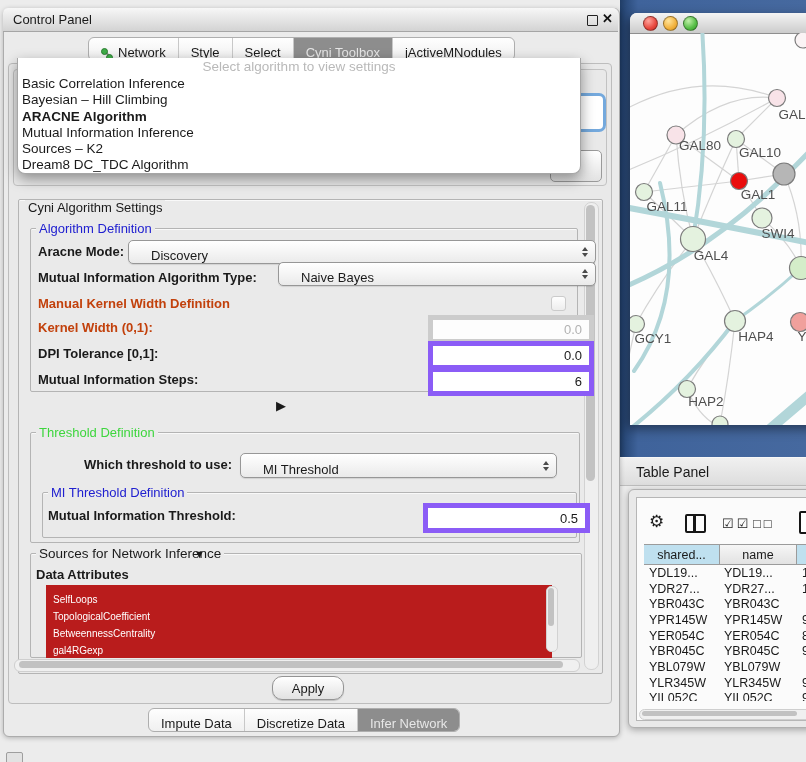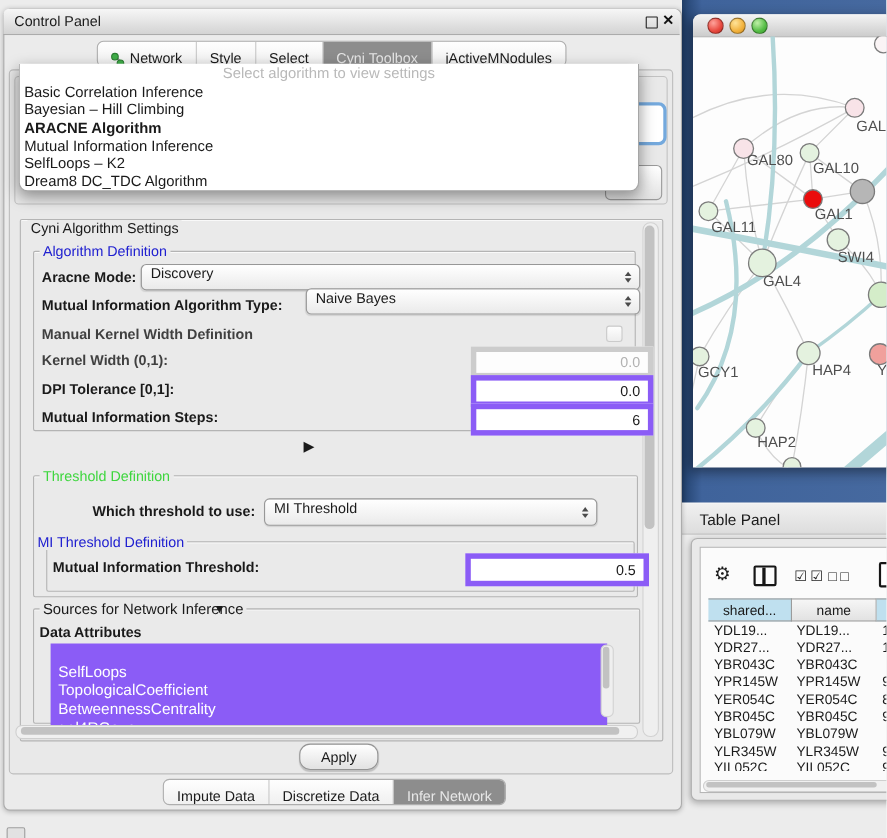--- a/index.html
+++ b/index.html
@@ -23,34 +23,34 @@
          box-shadow:0 5px 14px rgba(0,0,0,.4);font-size:13.5px;overflow:hidden}
   .popup .ph{color:#b9b9b9;text-align:center;height:18px;line-height:18px}
   .dd-item{padding-left:4px;line-height:16.3px;white-space:nowrap}
   .dd-item.bold{font-weight:700}
   
   .panel{border:1px solid #bdbdbd;border-radius:4px;background:#eaeaea}
   .gbox{border:1px solid #b4b4b4;border-radius:2px;box-shadow:inset 0 1px 0 rgba(255,255,255,.7)}
   .glabel{position:absolute;font-size:13px;background:#eaeaea;padding:0 3px;white-space:nowrap}
   .blue{color:#2020d0}.greenlbl{color:#3ed63e}
   .flabel{position:absolute;font-size:13px;font-weight:700;white-space:nowrap}
-  .flabel.dis{color:#404040}
+  .flabel.dis{color:#c2410c}
   .plain{font-weight:400}
   
   .combo{position:absolute;background:linear-gradient(#ffffff,#eaeaea);border:1px solid #979797;border-radius:5px;
-         font-size:13px;display:flex;align-items:flex-start;padding-left:8px;box-shadow:0 1px 1px rgba(0,0,0,.1)}
+         font-size:13px;display:flex;align-items:flex-end;padding-left:22px;box-shadow:0 1px 1px rgba(0,0,0,.1)}
   .spin{position:absolute;right:7px;top:50%;transform:translateY(-50%);display:flex;flex-direction:column;gap:2px}
   .tri-up{width:0;height:0;border-left:3.5px solid transparent;border-right:3.5px solid transparent;border-bottom:4.5px solid #4a4a4a}
   .tri-down{width:0;height:0;border-left:3.5px solid transparent;border-right:3.5px solid transparent;border-top:4.5px solid #4a4a4a}
   .field{position:absolute;background:#fff;border:5px solid #8b5cf6;font-size:13px;display:flex;align-items:center;
          justify-content:flex-end;padding:0 7px}
   .field.dis{border-color:#cccccc;color:#b2b2b2;background:#fdfdfd}
   .checkbox{position:absolute;width:13px;height:13px;border:1px solid #cbcbcb;border-radius:3px;
             background:linear-gradient(#fefefe,#ededed)}
-  .list{position:absolute;background:#8b5cf6;color:#fff;font-size:14px;line-height:17px;padding:17px 0 0 7px;overflow:hidden}
+  .list{position:absolute;background:#b91c1c;color:#fff;font-size:10px;line-height:17px;padding:6px 0 0 7px;overflow:hidden}
   .sbtrack-v{position:absolute;background:#efefef;border:1px solid #d2d2d2;border-radius:7px}
   .sbthumb{position:absolute;background:#c2c2c2;border-radius:6px}
   .btn{position:absolute;background:linear-gradient(#ffffff,#e2e2e2);border:1px solid #949494;border-radius:10px;
        font-size:13px;display:flex;align-items:center;justify-content:center;box-shadow:0 1px 1px rgba(0,0,0,.18)}
   .arrow{font-size:11px}
   
   .desktop{background:linear-gradient(90deg,#203d66 0px,#2d4e7f 7px,#3f639b 18px,#46699f 100%)}
   .net-window{background:#fdfdfd;border-radius:7px 7px 0 0;box-shadow:-3px 4px 12px rgba(0,0,0,.45)}
   .net-titlebar{position:absolute;left:0;top:0;right:0;height:20px;background:linear-gradient(#f4f4f4,#cccccc);
                 border-bottom:1px solid #8f8f8f;border-radius:7px 7px 0 0}
@@ -313,21 +313,21 @@
   <span class="flabel" style="left:84px;top:457px">Which threshold to use:</span>
   <div class="combo" style="left:240px;top:453px;width:293px;height:23px">
     <span>MI Threshold</span>
     <span class="spin">
         <span class="tri-up"></span>
         <span class="tri-down"></span>
       </span>
   </div>
 
   <div class="abs gbox" style="left:42px;top:492px;width:533px;height:44px"></div>
-  <span class="glabel blue" style="left:31px;top:485px">MI Threshold Definition</span>
+  <span class="glabel blue" style="left:48px;top:485px">MI Threshold Definition</span>
   <span class="flabel" style="left:48px;top:508px">Mutual Information Threshold:</span>
   <div class="field" style="left:423px;top:503px;width:143px;height:20px">0.5</div>
 
   <div class="abs gbox" style="left:30px;top:553px;width:550px;height:103px"></div>
   <span class="glabel" style="left:36px;top:546px;font-size:13.5px">Sources for Network Inference</span>
   <span class="abs arrow" style="left:194px;top:548px">▼</span>
   <span class="flabel" style="left:36px;top:567px">Data Attributes</span>
 
   <div class="list" style="left:46px;top:585px;width:499px;height:67px">
       <div>SelfLoops</div>
@@ -359,18 +359,18 @@
 
   <div class="abs" style="left:6px;top:752px;width:15px;height:14px;border:1.5px solid #9e9e9e;background:#e2e2e2;border-radius:2px"></div>
 
   <div class="abs popup" style="left:17px;top:58px;width:562px;height:115px;z-index:50">
     <div class="ph">Select algorithm to view settings</div>
     <div>
         <div class="dd-item">Basic Correlation Inference</div>
         <div class="dd-item">Bayesian – Hill Climbing</div>
         <div class="dd-item bold">ARACNE Algorithm</div>
         <div class="dd-item">Mutual Information Inference</div>
-        <div class="dd-item">SelfLoops – K2</div>
+        <div class="dd-item">Sources – K2</div>
         <div class="dd-item">Dream8 DC_TDC Algorithm</div>
       </div>
   </div>
 
 </div>
 
 </body></html>

